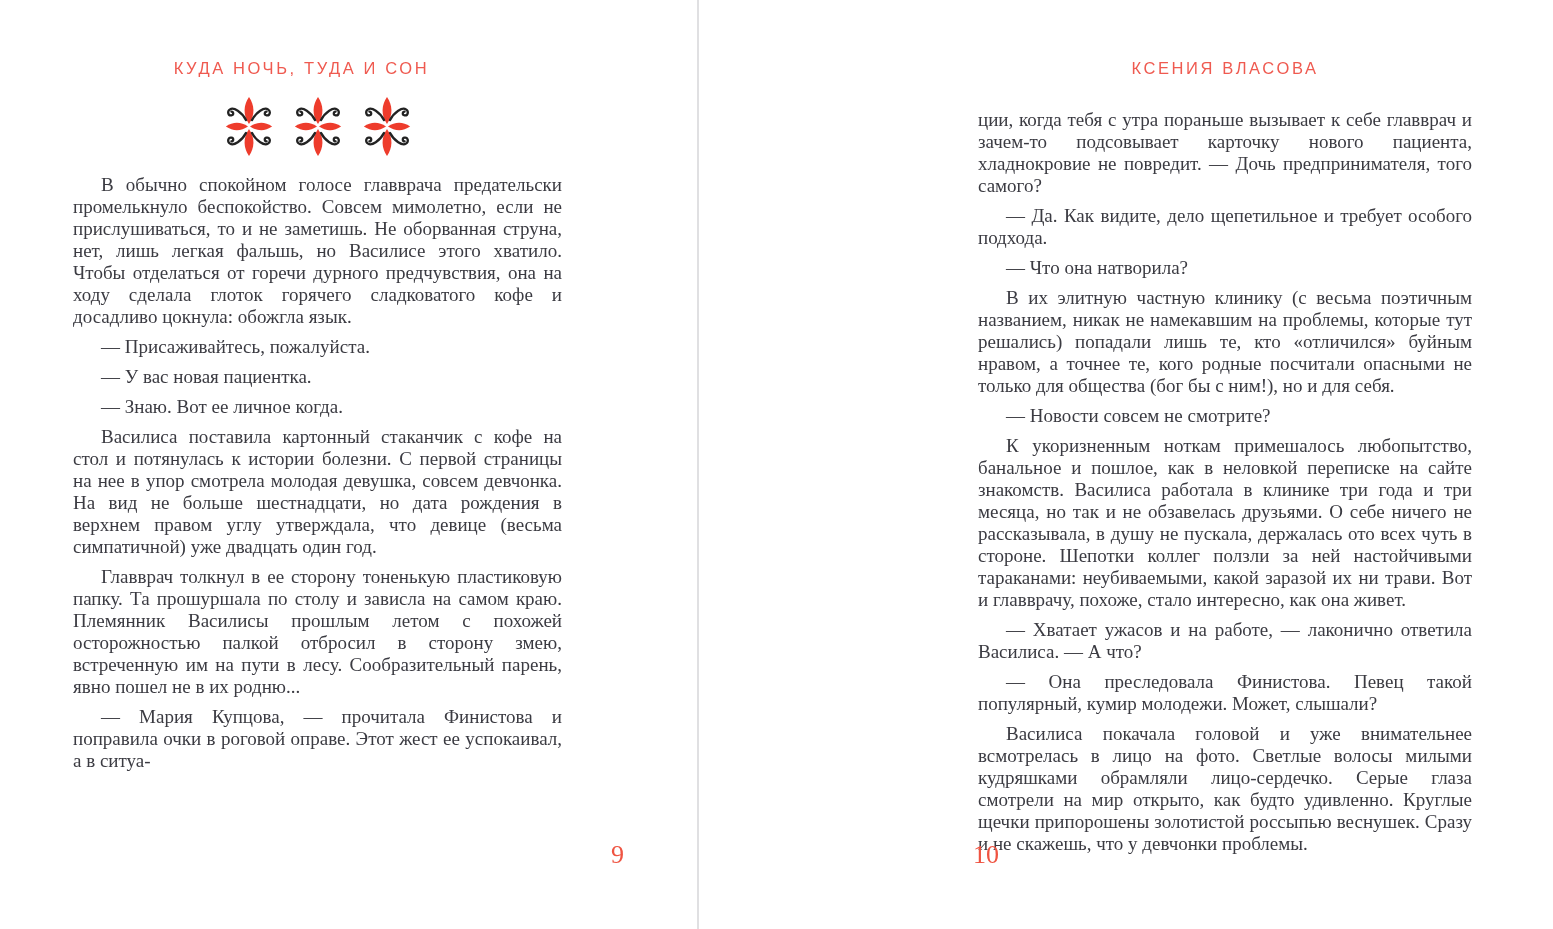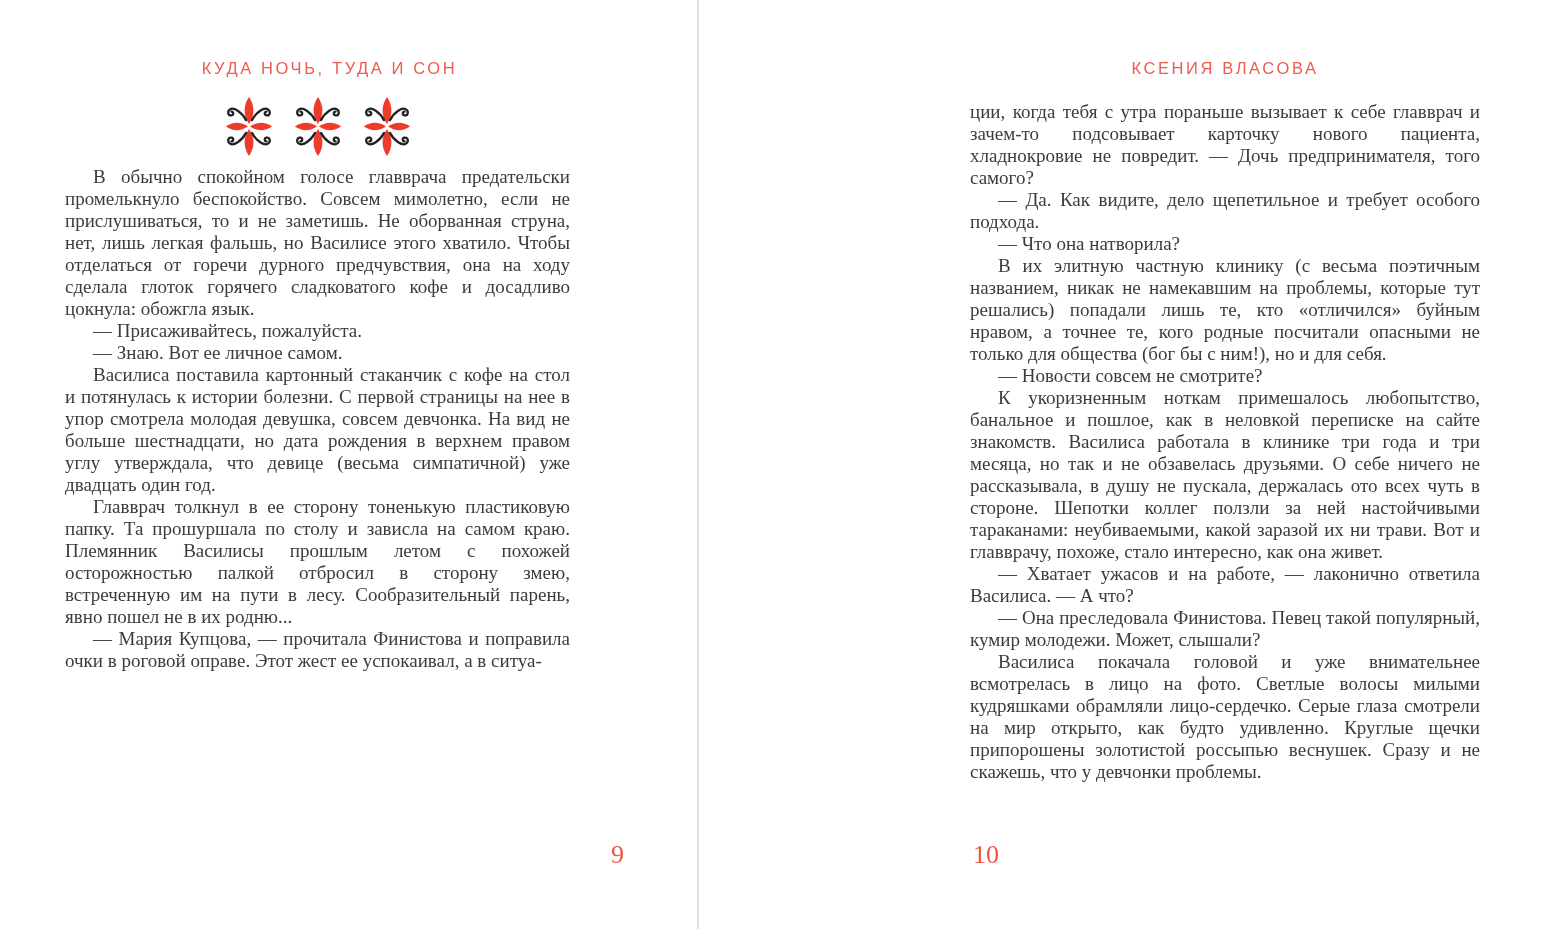--- a/index.html
+++ b/index.html
@@ -32,21 +32,21 @@
     top: 59px;
     font-family: "Liberation Sans", sans-serif;
     font-size: 16.5px;
     font-weight: 400;
     letter-spacing: 2.6px;
     color: #ef5a50;
     text-align: center;
     text-transform: uppercase;
     white-space: nowrap;
   }
-  .running-head.left  { left: 77px;  width: 505px; }
+  .running-head.left  { left: 49px;  width: 505px; }
   .running-head.right { left: 970px; width: 510px; }
 
   .ornament-row {
     position: absolute;
     left: 65px;
     top: 96px;
     width: 505px;
     display: flex;
     justify-content: center;
     gap: 17px;
@@ -57,21 +57,21 @@
     position: absolute;
     color: #3b3b42;
     font-size: 19px;
     line-height: 22px;
     text-align: justify;
   }
   .body-text.left  { left: 65px;  top: 166px; width: 505px; }
   .body-text.right { left: 970px; top: 101px; width: 510px; }
 
   .body-text p.para {
-    margin: 0;
+    margin: 8px;
     text-indent: 28px;
   }
   .body-text p.para.flush { text-indent: 0; }
 
   .page-number {
     position: absolute;
     top: 842px;
     font-family: "Liberation Serif", serif;
     font-size: 26px;
     color: #ef5442;
@@ -119,21 +119,22 @@
           <use href="#fleuron-sym"></use>
         </svg>
       <svg class="fleuron" viewBox="0 0 52 62">
           <use href="#fleuron-sym"></use>
         </svg>
     </div>
 
     <div class="body-text left">
         <p class="para">В обычно спокойном голосе главврача предательски промелькнуло беспокойство. Совсем мимолетно, если не прислушиваться, то и не заметишь. Не оборванная струна, нет, лишь легкая фальшь, но Василисе этого хватило. Чтобы отделаться от горечи дурного предчувствия, она на ходу сделала глоток горячего сладковатого кофе и досадливо цокнула: обожгла язык.</p>
         <p class="para">— Присаживайтесь, пожалуйста.</p>
-        <p class="para">— Знаю. Вот ее личное самом.</p>
+        <p class="para">— У вас новая пациентка.</p>
+        <p class="para">— Знаю. Вот ее личное когда.</p>
         <p class="para">Василиса поставила картонный стаканчик с кофе на стол и потянулась к истории болезни. С первой страницы на нее в упор смотрела молодая девушка, совсем девчонка. На вид не больше шестнадцати, но дата рождения в верхнем правом углу утверждала, что девице (весьма симпатичной) уже двадцать один год.</p>
         <p class="para">Главврач толкнул в ее сторону тоненькую пластиковую папку. Та прошуршала по столу и зависла на самом краю. Племянник Василисы прошлым летом с похожей осторожностью палкой отбросил в сторону змею, встреченную им на пути в лесу. Сообразительный парень, явно пошел не в их родню...</p>
         <p class="para">— Мария Купцова, — прочитала Финистова и поправила очки в роговой оправе. Этот жест ее успокаивал, а в ситуа-</p>
       </div>
 
     <div class="page-number left">9</div>
   </section>
 
   <section>
     <div class="running-head right">КСЕНИЯ ВЛАСОВА</div>

